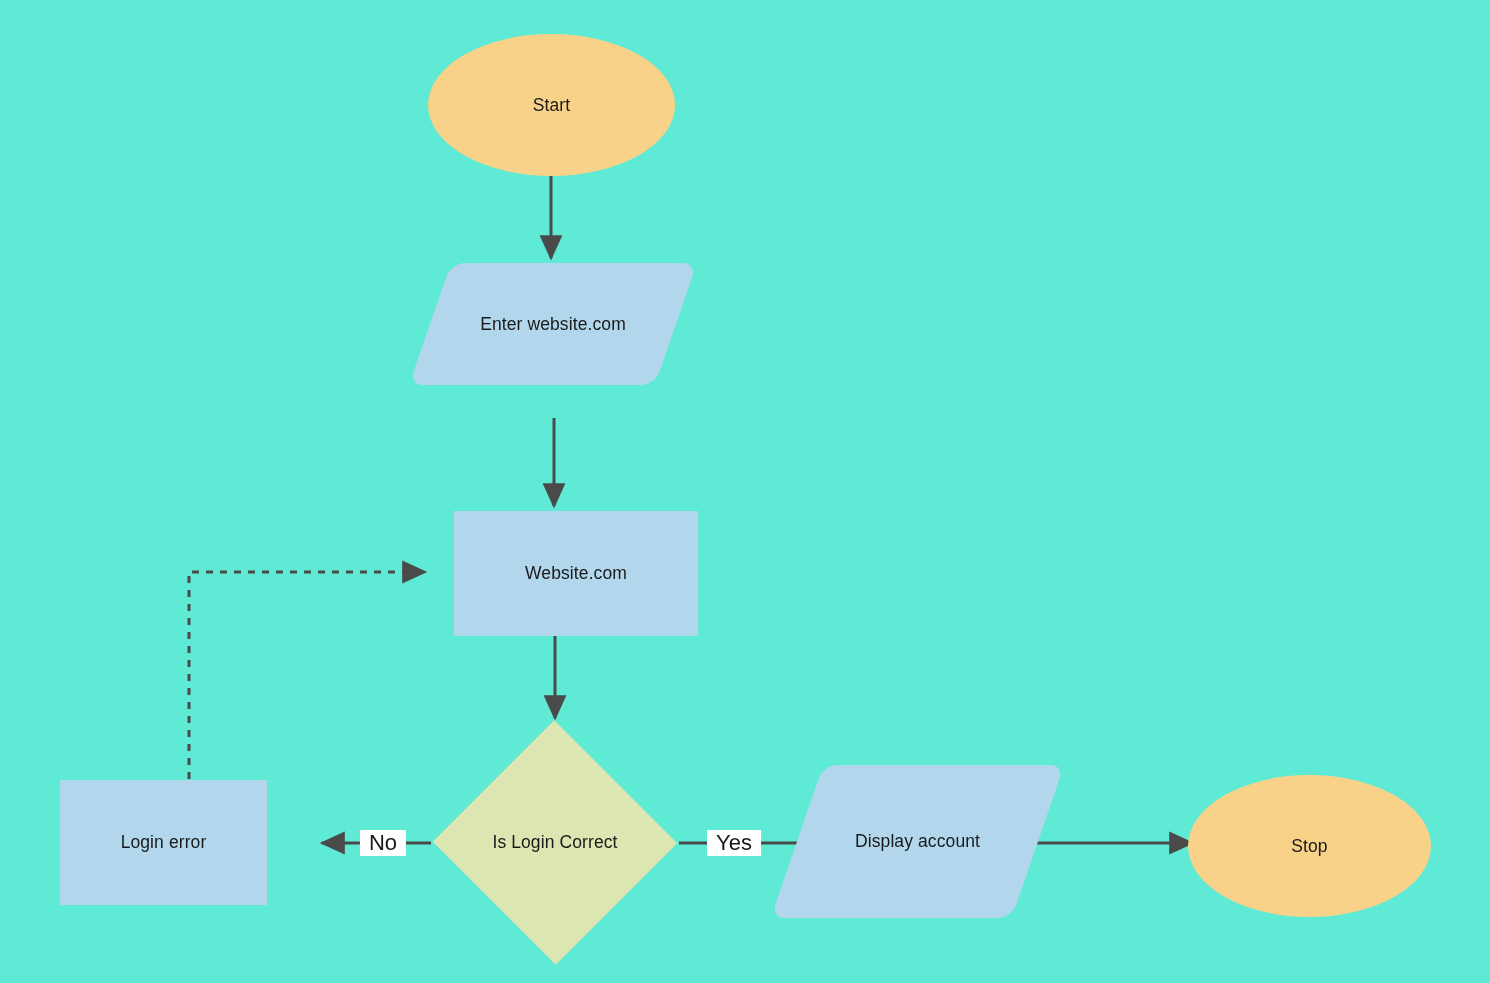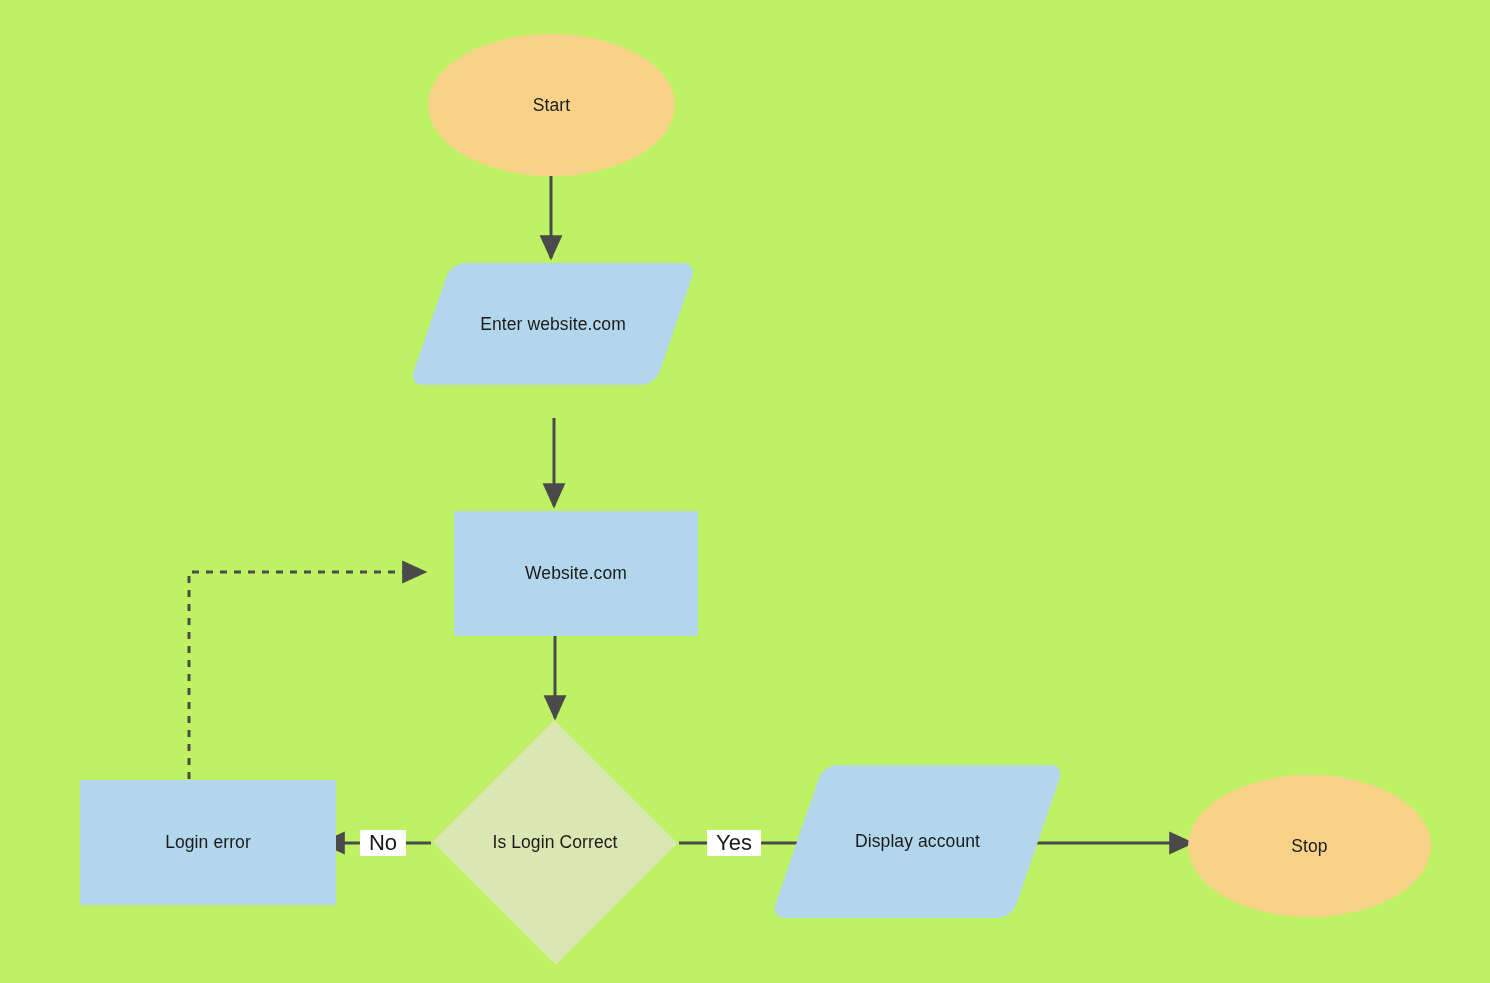--- a/index.html
+++ b/index.html
@@ -11,21 +11,21 @@
   body {
     width: 1490px;
     height: 983px;
     font-family: "Liberation Sans", sans-serif;
     overflow: hidden;
   }
   #canvas {
     position: relative;
     width: 1490px;
     height: 983px;
-    background: #bef264;
+    background: #5eead4;
   }
   #edges {
     position: absolute;
     left: 0;
     top: 0;
     width: 1490px;
     height: 983px;
     pointer-events: none;
   }
   .node {
@@ -120,21 +120,21 @@
   <div class="node process" style="left:434px; top:511px; width:244px; height:125px;margin-left:20px;">
     <div class="shape" style="background:#b2d7ec;"></div>
     <div class="node-label">Website.com</div>
   </div>
 
   <div class="node decision" style="left:432px; top:721px; width:246px; height:243px;">
     <div class="shape" style="background:#dbe6b2;"></div>
     <div class="node-label">Is Login Correct</div>
   </div>
 
-  <div class="node process" style="left:80px; top:780px; width:256px; height:125px;justify-content:center;">
+  <div class="node process" style="left:60px; top:780px; width:207px; height:125px;justify-content:center;">
     <div class="shape" style="background:#b2d7ec;"></div>
     <div class="node-label">Login error</div>
   </div>
 
   <div class="node terminator" style="left:1188px; top:775px; width:243px; height:142px;">
     <div class="shape" style="background:#f8d289;"></div>
     <div class="node-label">Stop</div>
   </div>
 
   <div class="node io" style="left:797px; top:765px; width:241px; height:153px;">

